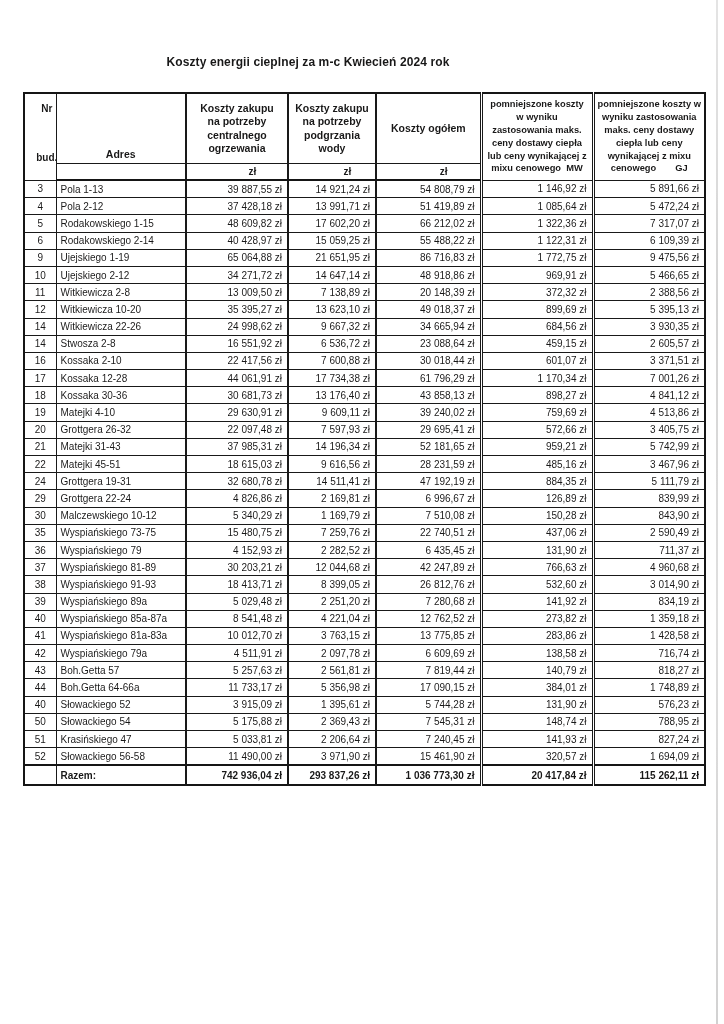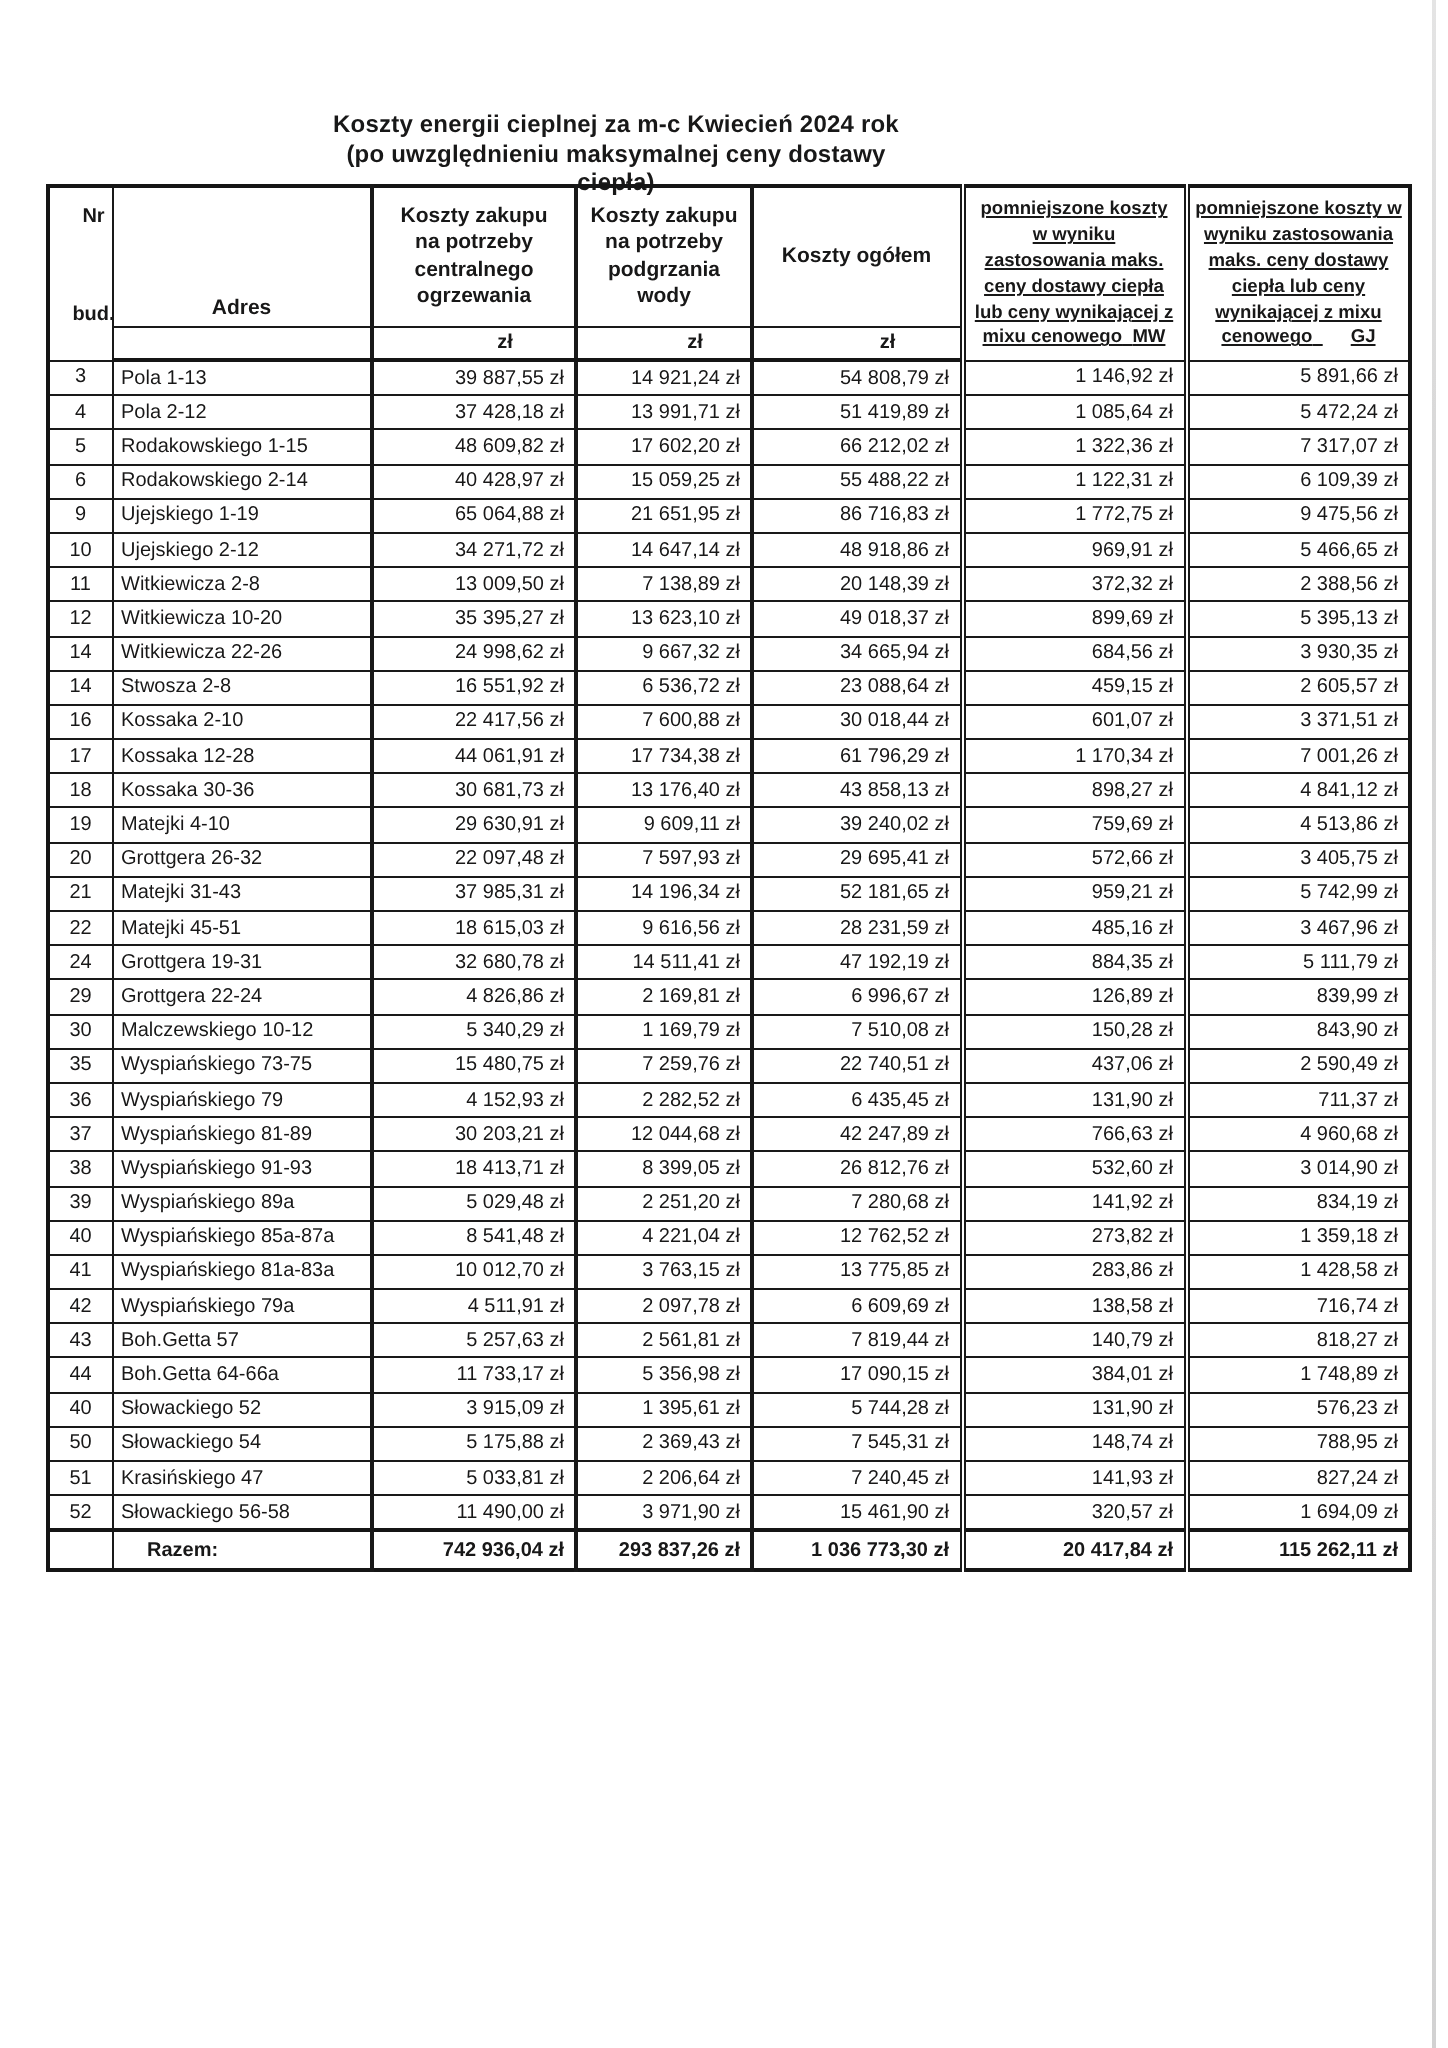--- a/index.html
+++ b/index.html
@@ -93,41 +93,39 @@
     line-height: 13.5px;
     padding: 0 6px;
   }
   th.c-red {
     text-align: center;
     vertical-align: middle;
     white-space: normal;
     font-size: 9.3px;
     line-height: 12.8px;
     padding: 0 3px;
-    text-decoration: underline;
   }
   th.c-red .unit-tag { font-weight: 700; }
   th.c-red .unit-tag.regular { font-weight: 700; margin-left: 14px; }
   th.unit-cell { text-align: center; font-size: 10px; padding-left: 31px; }
 
   tbody td, tfoot td { height: 16.2px; line-height: 15px; }
   td.td-nr   { text-align: center; }
   td.td-adres{ text-align: left; padding-left: 4px; }
   td.td-num  { text-align: right; padding-right: 5px; }
   tfoot td   { font-weight: 700; border-top: 2px solid #191919; height: 17.5px; }
-  tfoot td.td-adres { padding-left: 17px; margin-top: 15px; }
+  tfoot td.td-adres { padding-left: 4px; margin-top: 15px; }
 </style>
 </head>
 <body>
 
 <div class="sheet">
 
   <div class="doc-title">
     <div>Koszty energii cieplnej za m-c Kwiecień 2024 rok</div>
-    <div>(po uwzględnieniu maksymalnej ceny dostawy ciepła)</div>
   </div>
 
   <table class="costs">
     <colgroup>
       <col style="width:32px">
       <col style="width:130px">
       <col style="width:102px">
       <col style="width:88px">
       <col style="width:105px">
       <col style="width:112px">

